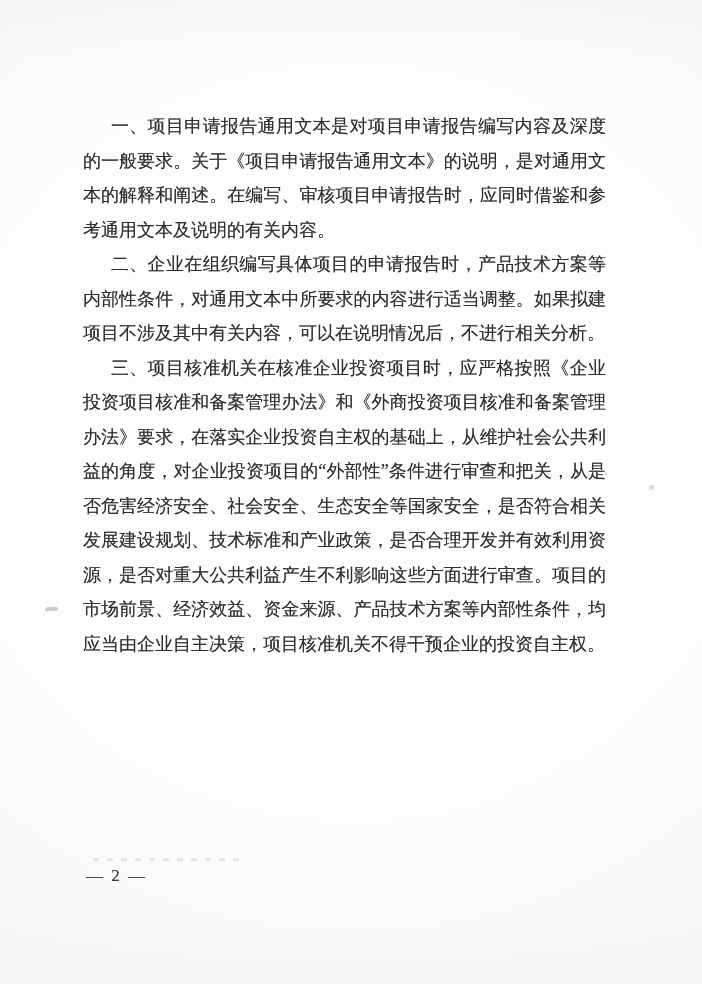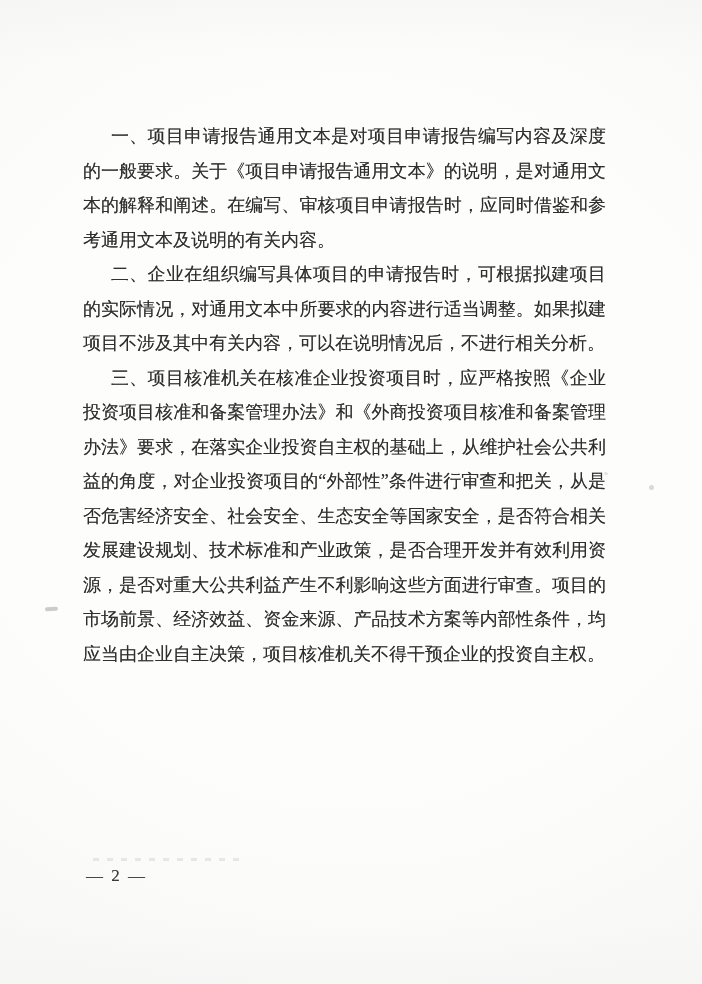--- a/index.html
+++ b/index.html
@@ -22,21 +22,21 @@
     position: absolute;
     inset: 0;
     background:
       radial-gradient(ellipse 90% 60% at 50% 45%, rgba(255,255,255,0) 60%, rgba(180,180,180,0.07) 100%),
       linear-gradient(180deg, rgba(200,200,200,0.06) 0%, rgba(255,255,255,0) 6%, rgba(255,255,255,0) 94%, rgba(200,200,200,0.05) 100%);
     pointer-events: none;
   }
   .doc-body {
     position: absolute;
     left: 83px;
-    top: 119px;
+    top: 109px;
     width: 523px;
     font-size: 18px;
     line-height: 34.5px;
     color: #2f2f2f;
     text-align: justify;
     text-shadow: 0 0 0.5px rgba(30,30,30,0.55);
     letter-spacing: 0px;
   }
   .doc-body p {
     margin: 0;
@@ -90,21 +90,21 @@
     background: repeating-linear-gradient(90deg, rgba(170,170,170,0.25) 0 6px, rgba(255,255,255,0) 6px 14px);
   }
 </style>
 </head>
 <body>
 
 <div class="page">
 
   <div class="doc-body">
     <p>一、项目申请报告通用文本是对项目申请报告编写内容及深度的一般要求。关于《项目申请报告通用文本》的说明，是对通用文本的解释和阐述。在编写、审核项目申请报告时，应同时借鉴和参考通用文本及说明的有关内容。</p>
-    <p>二、企业在组织编写具体项目的申请报告时，可根据拟建项目的实际情况，对通用文本中所要求的内容进行适当调整。如果拟建项目不涉及其中有关内容，可以在说明情况后，不进行相关分析。</p>
+    <p>二、企业在组织编写具体项目的申请报告时，产品技术方案等内部性条件，对通用文本中所要求的内容进行适当调整。如果拟建项目不涉及其中有关内容，可以在说明情况后，不进行相关分析。</p>
     <p>三、项目核准机关在核准企业投资项目时，应严格按照《企业投资项目核准和备案管理办法》和《外商投资项目核准和备案管理办法》要求，在落实企业投资自主权的基础上，从维护社会公共利益的角度，对企业投资项目的“外部性”条件进行审查和把关，从是否危害经济安全、社会安全、生态安全等国家安全，是否符合相关发展建设规划、技术标准和产业政策，是否合理开发并有效利用资源，是否对重大公共利益产生不利影响这些方面进行审查。项目的市场前景、经济效益、资金来源、产品技术方案等内部性条件，均应当由企业自主决策，项目核准机关不得干预企业的投资自主权。</p>
   </div>
 
   <div class="page-footer">— 2 —</div>
 
   <div class="artifact-dash"></div>
   <div class="artifact-speck-1"></div>
   <div class="artifact-speck-2"></div>
   <div class="artifact-smudge"></div>
 

